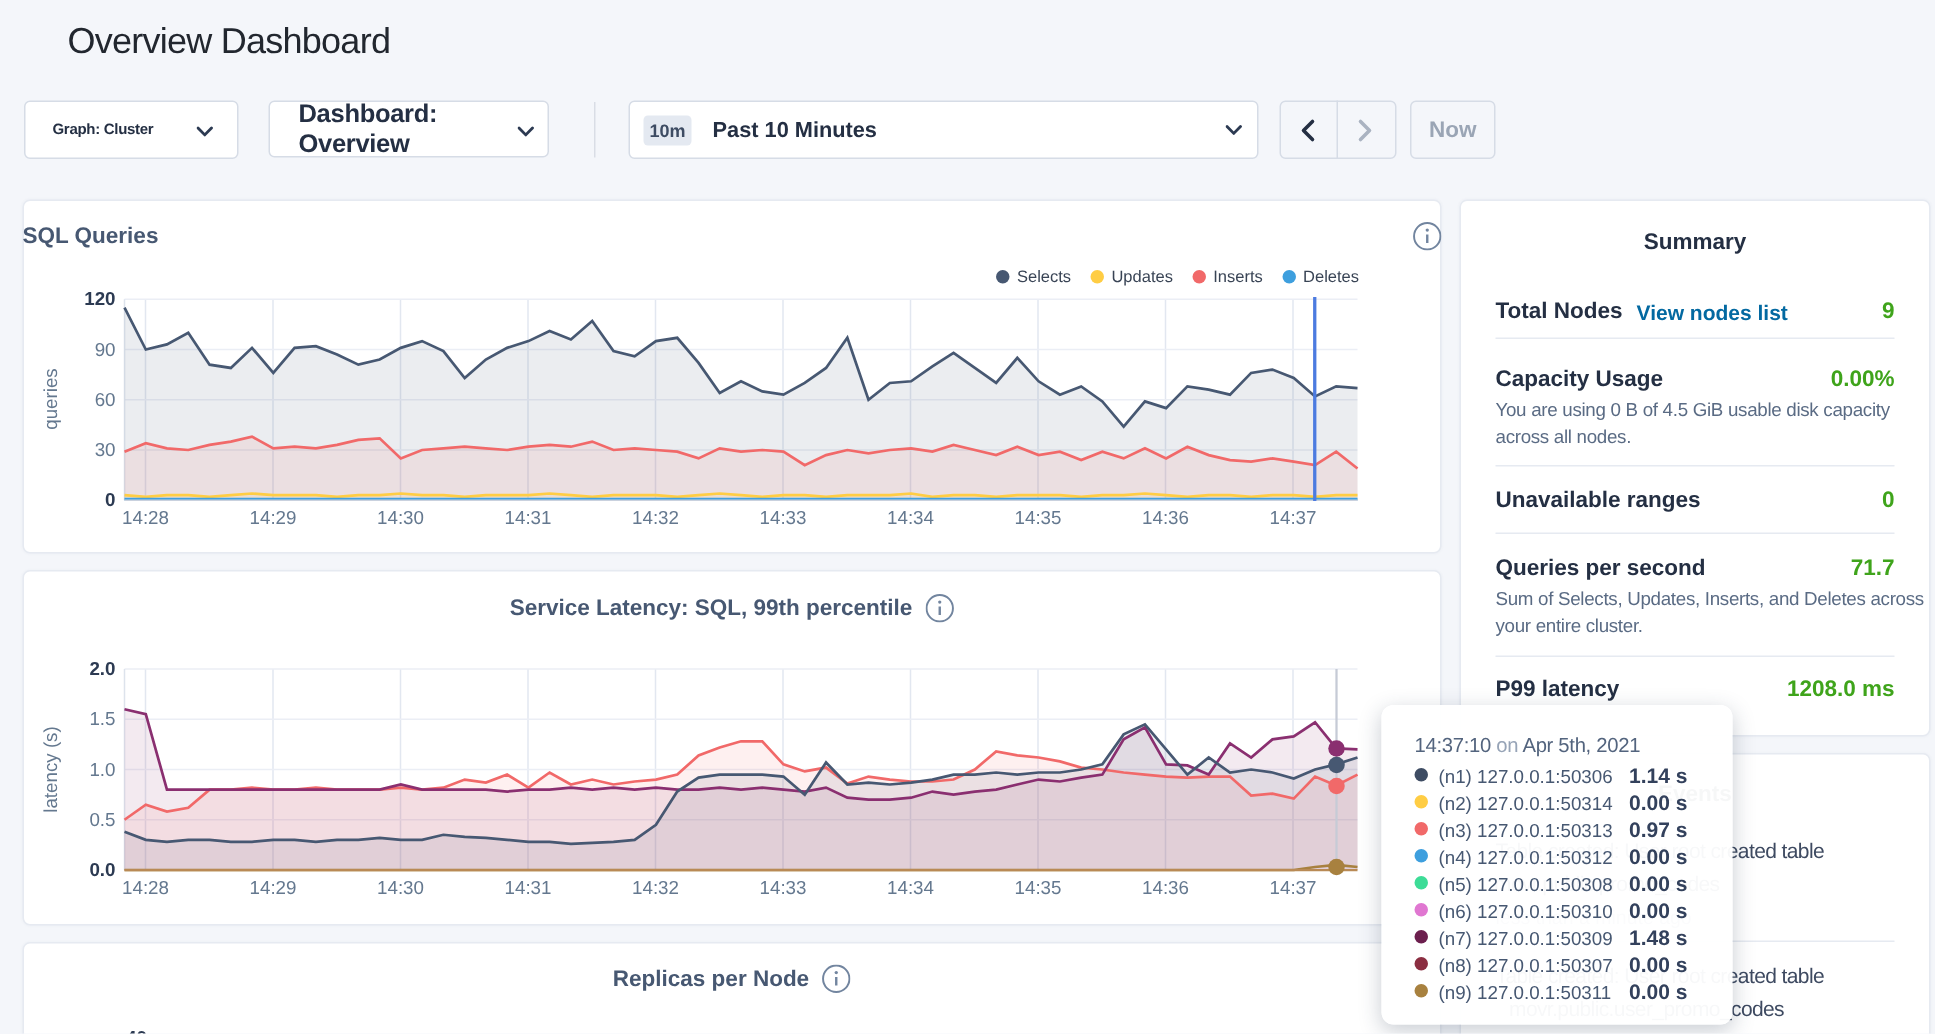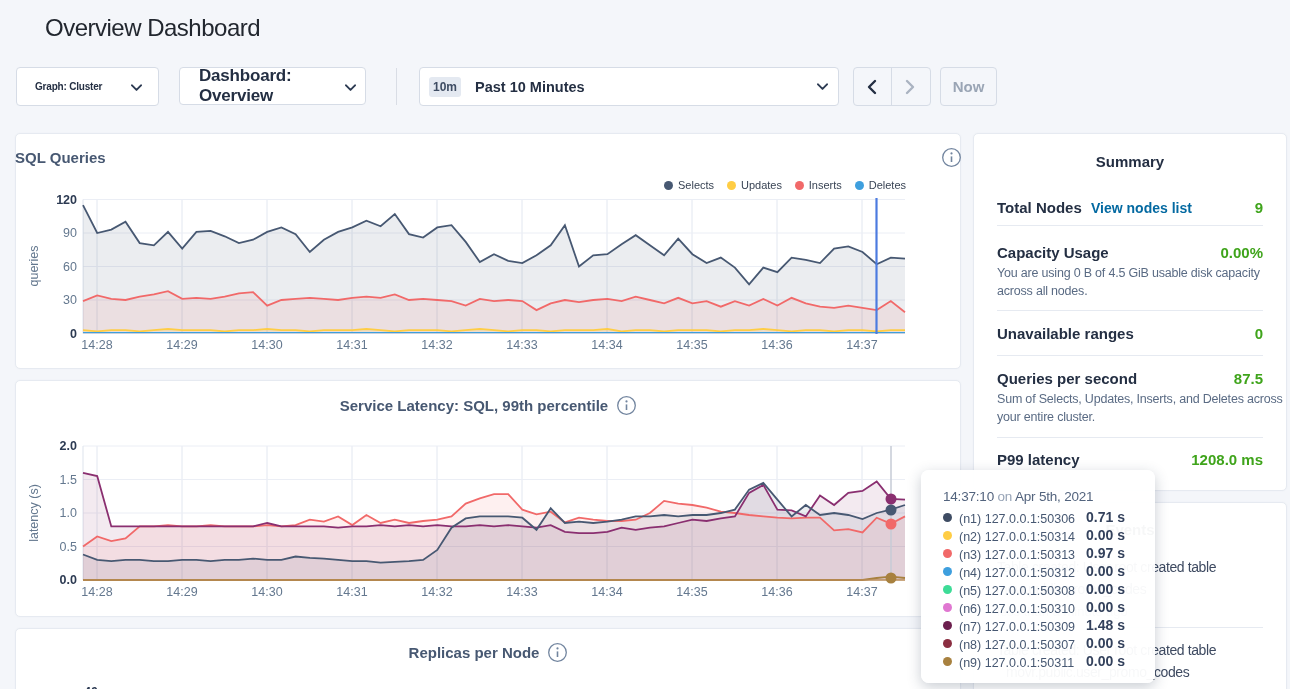--- a/index.html
+++ b/index.html
@@ -196,40 +196,40 @@
   </div>
 <div class="sdesc" style="top:264px;">You are using 0 B of 4.5 GiB usable disk capacity<br>across all nodes.</div>
 <div class="sdiv" style="top:310px;"></div>
 <div class="srow" style="top:325px;">
     <span class="hd">Unavailable ranges</span>
     <span class="green">0</span>
   </div>
 <div class="sdiv" style="top:355px;"></div>
 <div class="srow" style="top:370px;">
     <span class="hd">Queries per second</span>
-    <span class="green">87.5</span>
+    <span class="green">71.7</span>
   </div>
 <div class="sdesc" style="top:390px;">Sum of Selects, Updates, Inserts, and Deletes across<br>your entire cluster.</div>
 <div class="sdiv" style="top:437px;"></div>
 <div class="srow" style="top:451px;">
     <span class="hd">P99 latency</span>
     <span class="green">1208.0 ms</span>
   </div>
 
 <div class="panel" style="left:973px;top:502px;width:314px;height:300px;"></div>
 <div class="abs hd" style="left:973px;top:521px;width:314px;text-align:center;">Events</div>
 <div class="abs etxt" style="left:997px;top:559px;">Table created: User root created table</div>
 <div class="abs etxt" style="left:996px;top:581px;">movr.public.promo_codes</div>
 <div class="abs" style="left:997px;top:604px;font-size:13px;color:#8d9bb0;">less than a minute ago</div>
 <div class="abs" style="left:997px;top:627px;width:266px;border-top:1px solid #e6eaf1;"></div>
 <div class="abs etxt" style="left:997px;top:642px;">Table created: User root created table</div>
 <div class="abs etxt" style="left:1006px;top:664px;">movr.public.user_promo_codes</div>
 
 <div class="abs" style="left:921px;top:470px;width:234px;height:213px;background:rgba(255,255,255,0.96);border-radius:8px;box-shadow:0 4px 14px rgba(40,55,80,0.25);"></div>
 <div class="abs" style="left:943px;top:489px;font-size:13.5px;letter-spacing:-0.2px;color:#53647e;">14:37:10 <span style="color:#97a4b7;">on</span> Apr 5th, 2021</div>
-<div class="abs" style="left:943px;top:509px;width:196px;height:18px;white-space:nowrap;"><span class="tdot" style="background:#3e4c63"></span><span class="tname">(n1) 127.0.0.1:50306</span><span class="tval" style="position:absolute;left:143px;top:0;">0.71 s</span></div>
+<div class="abs" style="left:943px;top:509px;width:196px;height:18px;white-space:nowrap;"><span class="tdot" style="background:#3e4c63"></span><span class="tname">(n1) 127.0.0.1:50306</span><span class="tval" style="position:absolute;left:143px;top:0;">1.14 s</span></div>
 <div class="abs" style="left:943px;top:527px;width:196px;height:18px;white-space:nowrap;"><span class="tdot" style="background:#ffcd44"></span><span class="tname">(n2) 127.0.0.1:50314</span><span class="tval" style="position:absolute;left:143px;top:0;">0.00 s</span></div>
 <div class="abs" style="left:943px;top:545px;width:196px;height:18px;white-space:nowrap;"><span class="tdot" style="background:#f16969"></span><span class="tname">(n3) 127.0.0.1:50313</span><span class="tval" style="position:absolute;left:143px;top:0;">0.97 s</span></div>
 <div class="abs" style="left:943px;top:563px;width:196px;height:18px;white-space:nowrap;"><span class="tdot" style="background:#3e9fde"></span><span class="tname">(n4) 127.0.0.1:50312</span><span class="tval" style="position:absolute;left:143px;top:0;">0.00 s</span></div>
 <div class="abs" style="left:943px;top:581px;width:196px;height:18px;white-space:nowrap;"><span class="tdot" style="background:#3ddc97"></span><span class="tname">(n5) 127.0.0.1:50308</span><span class="tval" style="position:absolute;left:143px;top:0;">0.00 s</span></div>
 <div class="abs" style="left:943px;top:599px;width:196px;height:18px;white-space:nowrap;"><span class="tdot" style="background:#e077d1"></span><span class="tname">(n6) 127.0.0.1:50310</span><span class="tval" style="position:absolute;left:143px;top:0;">0.00 s</span></div>
 <div class="abs" style="left:943px;top:617px;width:196px;height:18px;white-space:nowrap;"><span class="tdot" style="background:#6c1f4e"></span><span class="tname">(n7) 127.0.0.1:50309</span><span class="tval" style="position:absolute;left:143px;top:0;">1.48 s</span></div>
 <div class="abs" style="left:943px;top:635px;width:196px;height:18px;white-space:nowrap;"><span class="tdot" style="background:#8b2e41"></span><span class="tname">(n8) 127.0.0.1:50307</span><span class="tval" style="position:absolute;left:143px;top:0;">0.00 s</span></div>
 <div class="abs" style="left:943px;top:653px;width:196px;height:18px;white-space:nowrap;"><span class="tdot" style="background:#a8813f"></span><span class="tname">(n9) 127.0.0.1:50311</span><span class="tval" style="position:absolute;left:143px;top:0;">0.00 s</span></div>
 </body></html>

